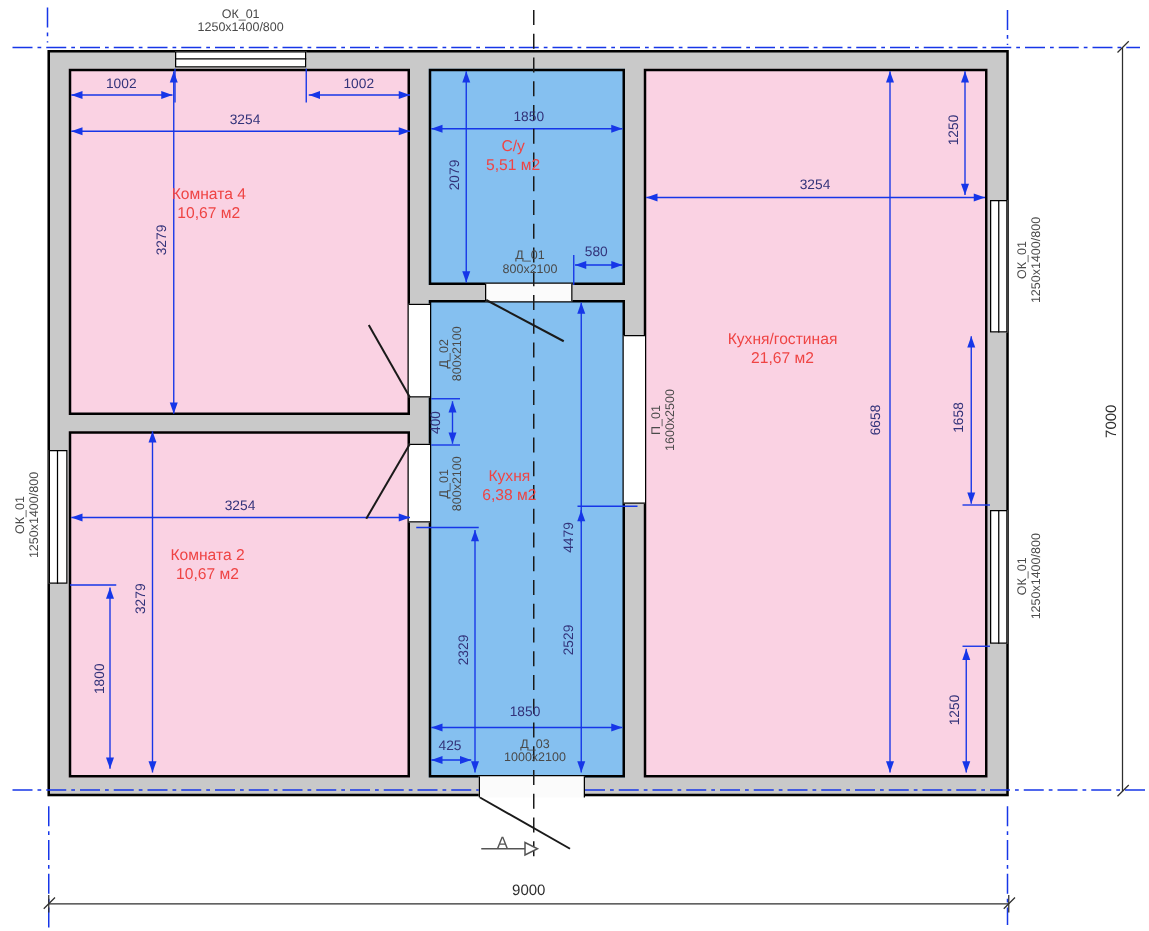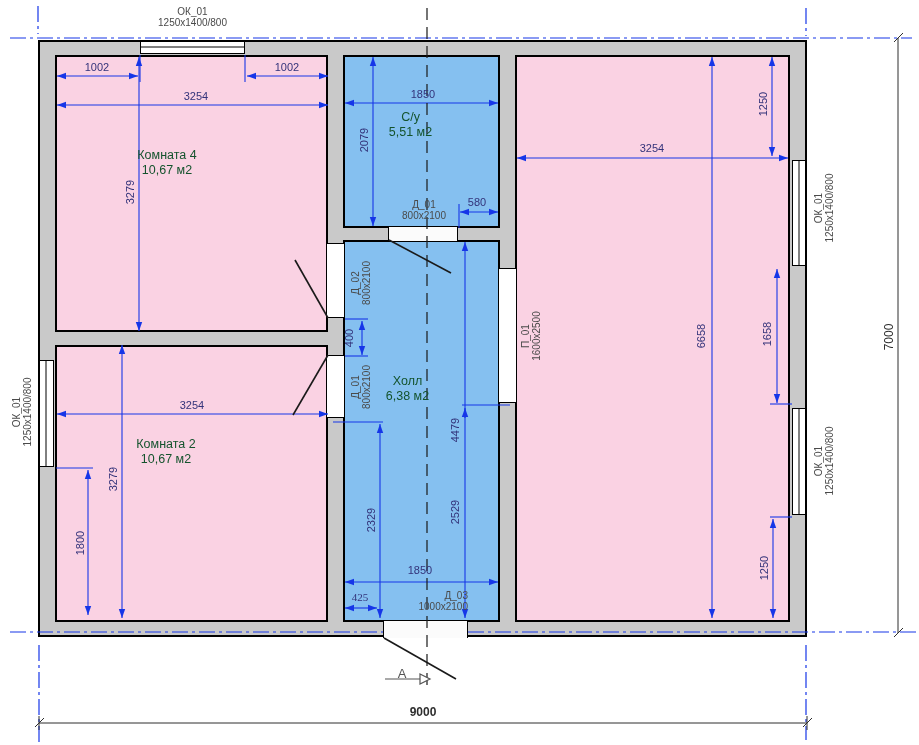--- a/index.html
+++ b/index.html
@@ -17,21 +17,21 @@
   
   .win { background:#ffffff; border:1px solid #000; }
   
   .gap-v { background:#ffffff; border-top:1px solid #000; border-bottom:1px solid #000; }
   .gap-h { background:#fbfbfb; border-left:1px solid #000; border-right:1px solid #000; }
   
   .t { position:absolute; white-space:nowrap; text-align:center; }
   .dim { color:#33337a; font-size:11px; }
   .dimblk { color:#2e2e2e; font-size:12px; }
   .olabel { color:#4a4a4a; font-size:10px; line-height:11px; }
-  .rname { color:#14532d; font-size:12.5px; line-height:15px; }
+  .rname { color:#ef4444; font-size:12.5px; line-height:15px; }
   .rot { display:flex; align-items:center; justify-content:center; transform:rotate(-90deg); }
   .rotblock { display:flex; flex-direction:column; align-items:center; justify-content:center; transform:rotate(-90deg); }
   .sec-label { color:#555; font-size:13px; }
   svg { position:absolute; left:0; top:0; }
 </style>
 </head>
 <body>
 
 <div id="plan">
 
@@ -152,22 +152,26 @@
   </div>
   <div class="t rname" style="left:106px; top:437px; width:120px;">
     <div>Комната 2</div>
     <div>10,67 м2</div>
   </div>
   <div class="t rname" style="left:368px; top:110px; width:85px;">
     <div>С/у</div>
     <div>5,51 м2</div>
   </div>
   <div class="t rname" style="left:365px; top:374px; width:85px;">
-    <div>Холл</div>
+    <div>Кухня</div>
     <div>6,38 м2</div>
+  </div>
+  <div class="t rname" style="left:556px; top:264px; width:140px;">
+    <div>Кухня/гостиная</div>
+    <div>21,67 м2</div>
   </div>
 
   <div class="t olabel" style="left:140px; top:6px; width:105px;">
     <div>ОК_01</div>
     <div>1250x1400/800</div>
   </div>
   <div class="abs olabel rotblock" style="left:-33px; top:397px; width:110px; height:30px;">
     <div>ОК_01</div>
     <div>1250x1400/800</div>
   </div>
@@ -177,21 +181,21 @@
   </div>
   <div class="abs olabel rotblock" style="left:769px; top:446px; width:110px; height:30px;">
     <div>ОК_01</div>
     <div>1250x1400/800</div>
   </div>
 
   <div class="t olabel" style="left:384px; top:199px; width:80px;">
     <div>Д_01</div>
     <div>800x2100</div>
   </div>
-  <div class="t olabel" style="left:388px; top:590px; width:80px;text-align:right;">
+  <div class="t olabel" style="left:388px; top:590px; width:80px;">
     <div>Д_03</div>
     <div>1000x2100</div>
   </div>
   <div class="abs olabel rotblock" style="left:306px; top:268px; width:110px; height:30px;">
     <div>Д_02</div>
     <div>800x2100</div>
   </div>
   <div class="abs olabel rotblock" style="left:306px; top:372px; width:110px; height:30px;">
     <div>Д_01</div>
     <div>800x2100</div>
@@ -208,30 +212,30 @@
 
   <div class="t dim" style="left:398px; top:88px; width:50px;">1850</div>
   <div class="abs dim rot" style="left:339px; top:132px; width:50px; height:16px;">2079</div>
   <div class="t dim" style="left:452px; top:196px; width:50px;">580</div>
 
   <div class="abs dim rot" style="left:324px; top:330px; width:50px; height:16px;">400</div>
   <div class="abs dim rot" style="left:346px; top:512px; width:50px; height:16px;">2329</div>
   <div class="abs dim rot" style="left:430px; top:422px; width:50px; height:16px;">4479</div>
   <div class="abs dim rot" style="left:430px; top:504px; width:50px; height:16px;">2529</div>
   <div class="t dim" style="left:395px; top:564px; width:50px;">1850</div>
-  <div class="t dim" style="left:335px; top:591px; width:50px;font-family:Liberation Serif, serif;">425</div>
+  <div class="t dim" style="left:335px; top:591px; width:50px;">425</div>
 
   <div class="t dim" style="left:627px; top:142px; width:50px;">3254</div>
   <div class="abs dim rot" style="left:738px; top:96px; width:50px; height:16px;">1250</div>
   <div class="abs dim rot" style="left:676px; top:328px; width:50px; height:16px;">6658</div>
   <div class="abs dim rot" style="left:742px; top:326px; width:50px; height:16px;">1658</div>
   <div class="abs dim rot" style="left:739px; top:560px; width:50px; height:16px;">1250</div>
 
   <div class="t dim" style="left:167px; top:399px; width:50px;">3254</div>
   <div class="abs dim rot" style="left:88px; top:471px; width:50px; height:16px;">3279</div>
   <div class="abs dim rot" style="left:55px; top:535px; width:50px; height:16px;">1800</div>
 
-  <div class="t dimblk" style="left:393px; top:705px; width:60px;font-weight:bold;">9000</div>
+  <div class="t dimblk" style="left:393px; top:705px; width:60px;">9000</div>
   <div class="abs dimblk rot" style="left:859px; top:329px; width:60px; height:16px;">7000</div>
 
   <div class="t sec-label" style="left:392px; top:666px; width:20px;">А</div>
 
 </div>
 
 </body></html>

